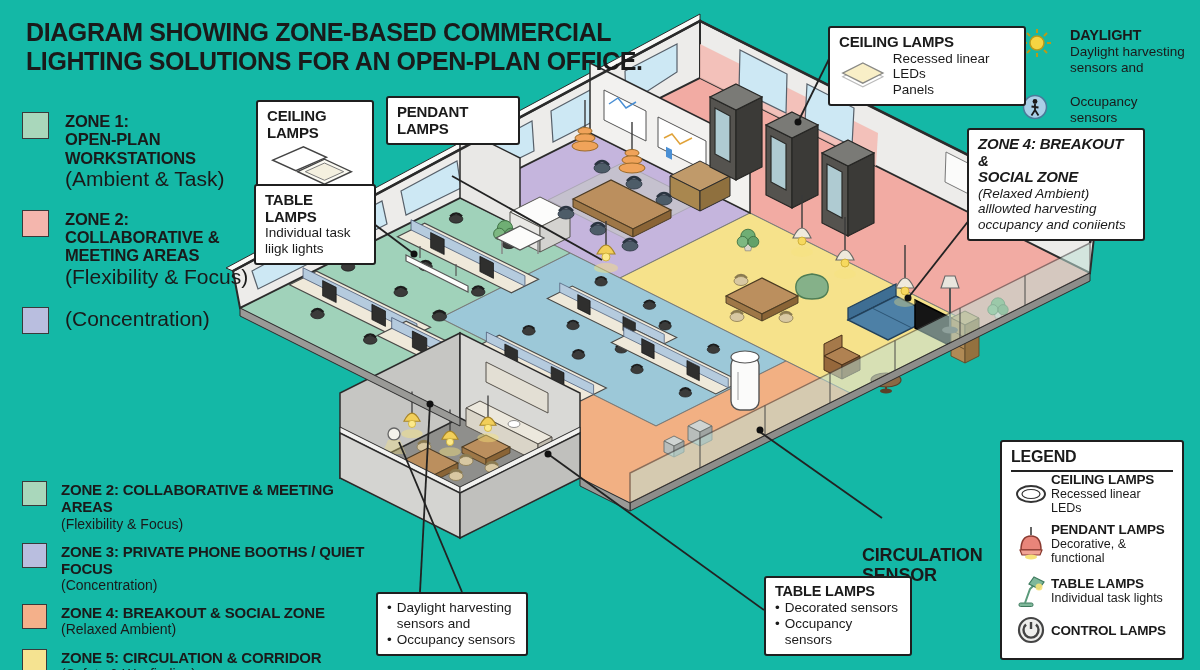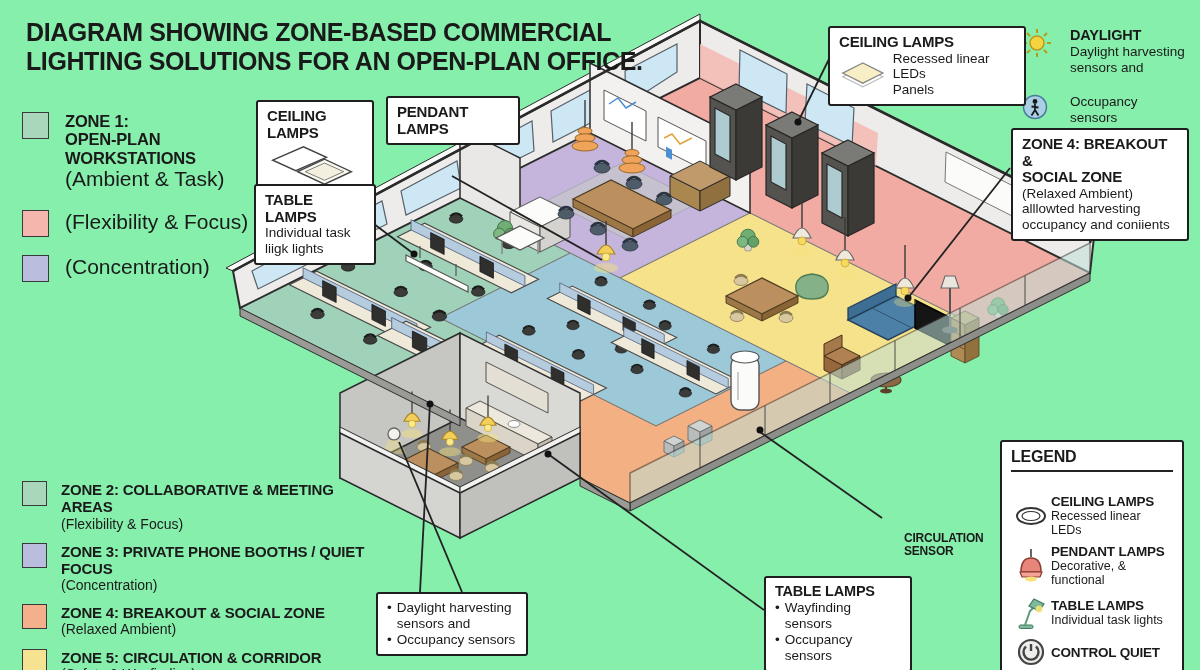--- a/index.html
+++ b/index.html
@@ -1,16 +1,16 @@
 <!DOCTYPE html>
 <html><head>
 <meta charset="utf-8">
 <style>
   html,body{margin:0;padding:0;background:#fff;}
-  #canvas{position:relative;width:1200px;height:670px;overflow:hidden;background:#86efac;
+  #canvas{position:relative;width:1200px;height:670px;overflow:hidden;background:#14b8a6;
           font-family:"Liberation Sans","DejaVu Sans",sans-serif;color:#1a1a1a;}
   #scene{position:absolute;left:0;top:0;z-index:1;}
   .abs{position:absolute;z-index:5;}
   #page-title{font-size:25px;font-weight:bold;line-height:1.16;letter-spacing:-0.4px;white-space:pre-line;}
   
   .zl{display:flex;flex-direction:column;}
   .zl-item{display:flex;align-items:flex-start;}
   .swatch{border:1.5px solid #3a3a3a;flex:0 0 auto;}
   .zl-top .swatch{width:25px;height:25px;margin-right:16px;}
   .zl-top{gap:18px;}
@@ -25,21 +25,21 @@
   .bt{font-weight:bold;font-size:15px;line-height:1.1;letter-spacing:-0.2px;white-space:pre-line;}
   .bb{font-size:13.5px;line-height:1.18;white-space:pre-line;}
   .bullet-row{display:flex;font-size:13.5px;line-height:1.18;}
   .bullet-row .dot{margin-right:5px;}
   .bullet-row .bi{white-space:pre-line;}
   .plain{position:absolute;z-index:6;}
   
   #daylight-block{display:grid;grid-template-columns:32px 1fr;grid-row-gap:2px;column-gap:6px;width:170px;gap:16px;}
   
   #legend-box{width:162px;}
-  #legend-title{font-size:16px;font-weight:bold;border-bottom:2px solid #222;padding-bottom:4px;margin-bottom:22px;letter-spacing:-0.2px;}
+  #legend-title{font-size:16px;font-weight:bold;border-bottom:2px solid #222;padding-bottom:4px;margin-bottom:0;letter-spacing:-0.2px;}
   .lg-item{display:flex;align-items:center;margin-bottom:7px;}
   .lg-icon{width:40px;flex:0 0 auto;display:flex;justify-content:center;}
   .lg-label{font-size:13.5px;font-weight:bold;line-height:1.12;letter-spacing:-0.2px;}
   .lg-sub{font-size:12.5px;line-height:1.12;}
 </style>
 </head>
 <body>
 
 <div id="canvas">
 
@@ -354,20 +354,23 @@
     <div>
           <div class="zl-label">ZONE 1:
 OPEN-PLAN
 WORKSTATIONS</div>
          <div class="zl-sub">(Ambient &amp; Task)</div>
         </div>
   </div>
   <div class="zl-item">
     <div class="swatch" style="background: rgb(244, 182, 173);"></div>
     <div>
+          <div class="zl-label">ZONE 2:
+COLLABORATIVE &amp;
+MEETING AREAS</div>
          <div class="zl-sub">(Flexibility &amp; Focus)</div>
         </div>
   </div>
   <div class="zl-item">
     <div class="swatch" style="background: rgb(185, 190, 223);"></div>
     <div>
          <div class="zl-sub">(Concentration)</div>
         </div>
   </div>
 </div>
@@ -455,36 +458,36 @@
   </div>
   <svg width="26" height="26" viewBox="0 0 26 26" style="margin-top:2px;">
     <circle cx="13" cy="13" r="11.5" fill="#a9cfe6" stroke="#4a7a9a" stroke-width="1.5"></circle>
     <circle cx="13" cy="7.5" r="2.4" fill="#1a1a1a"></circle>
     <path d="M13,10 L13,16 M13,16 L9.5,21.5 M13,16 L16.5,21.5 M9.5,12.5 L16.5,13.5" stroke="#1a1a1a" stroke-width="1.8" fill="none"></path>
   </svg>
   <div class="bb" style="margin-top:2px;">Occupancy
 sensors</div>
 </div>
 
-<div class="box" style="left:1011px;top:128px;width:156px;">
+<div class="box" style="left:967px;top:128px;width:156px;font-style:italic;">
   <div class="bt">ZONE 4: BREAKOUT &amp;
 SOCIAL ZONE</div>
   <div class="bb">(Relaxed Ambient)
 alllowted harvesting
 occupancy and coniients</div>
 </div>
 
-<div class="plain bt" style="left:862px;top:532px;font-size:12px;margin-left:42px;">CIRCULATION
+<div class="plain bt" style="left:862px;top:546px;font-size:18px;">CIRCULATION
 SENSOR</div>
 
 <div class="box" style="left:764px;top:576px;width:126px;">
   <div class="bt" style="font-size:14.5px;">TABLE LAMPS</div>
   <div class="bullet-row">
         <span class="dot">•</span>
-        <span class="bi">Wayfinding sensors</span>
+        <span class="bi">Decorated sensors</span>
       </div>
   <div class="bullet-row">
         <span class="dot">•</span>
         <span class="bi">Occupancy
 sensors</span>
       </div>
 </div>
 
 <div class="box" style="left:376px;top:592px;width:130px;">
   <div class="bullet-row">
@@ -542,18 +545,18 @@
   </div>
   <div class="lg-item">
     <div class="lg-icon">
           <svg width="30" height="30" viewBox="0 0 30 30">
       <circle cx="15" cy="15" r="12" fill="#eeeeec" stroke="#444" stroke-width="2.2"></circle>
       <line x1="15" y1="7" x2="15" y2="14" stroke="#444" stroke-width="2.4"></line>
       <path d="M10,9.5 A7.5,7.5 0 1 0 20,9.5" stroke="#444" stroke-width="2.4" fill="none"></path>
     </svg>
         </div>
     <div>
-          <div class="lg-label">CONTROL QUIET</div>
+          <div class="lg-label">CONTROL LAMPS</div>
         </div>
   </div>
 </div>
 
 </div>
 
 </body></html>

